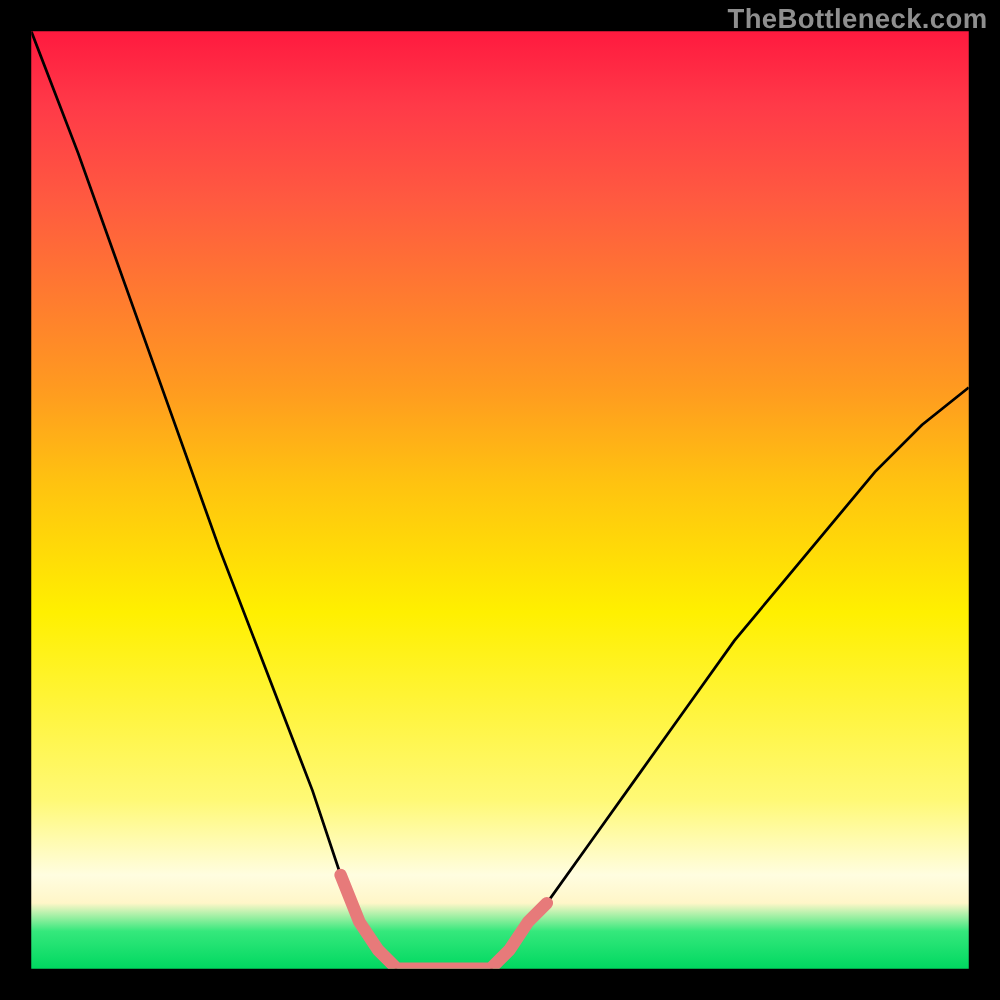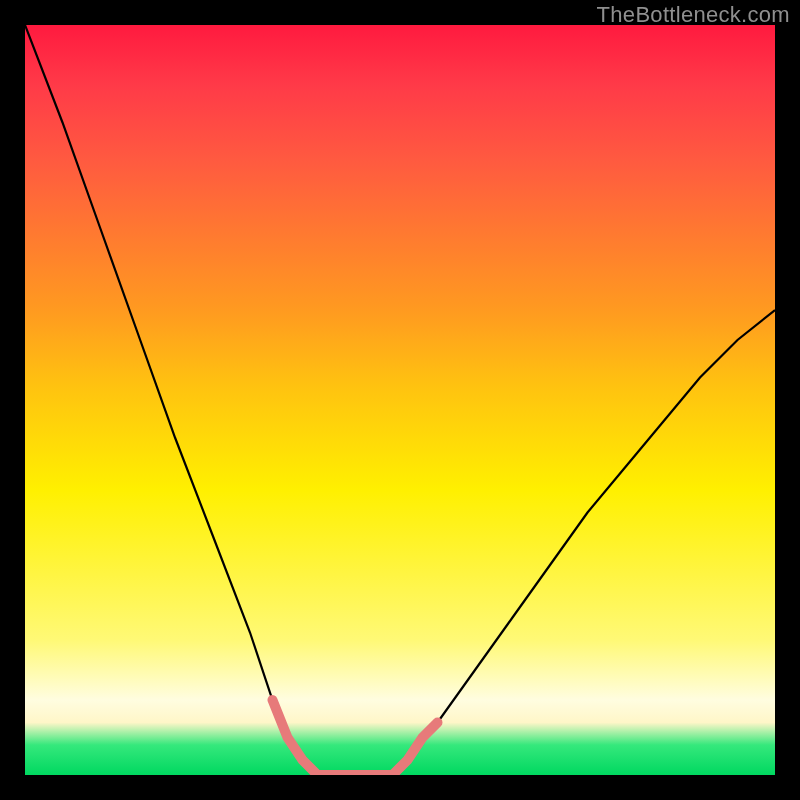--- a/index.html
+++ b/index.html
@@ -36,21 +36,21 @@
       #35e87c  96%,
       #00d860 100%
     );
   }
   .watermark {
     position: absolute;
     top: 2px;
     right: 10px;
     color: #8f8f8f;
     font-size: 22px;
-    font-weight: 400;
+    font-weight: 700;
     letter-spacing: 0.3px;
   }
   svg.curves {
     position: absolute;
     left: 0;
     top: 0;
     width: 750px;
     height: 750px;
   }
 </style>

